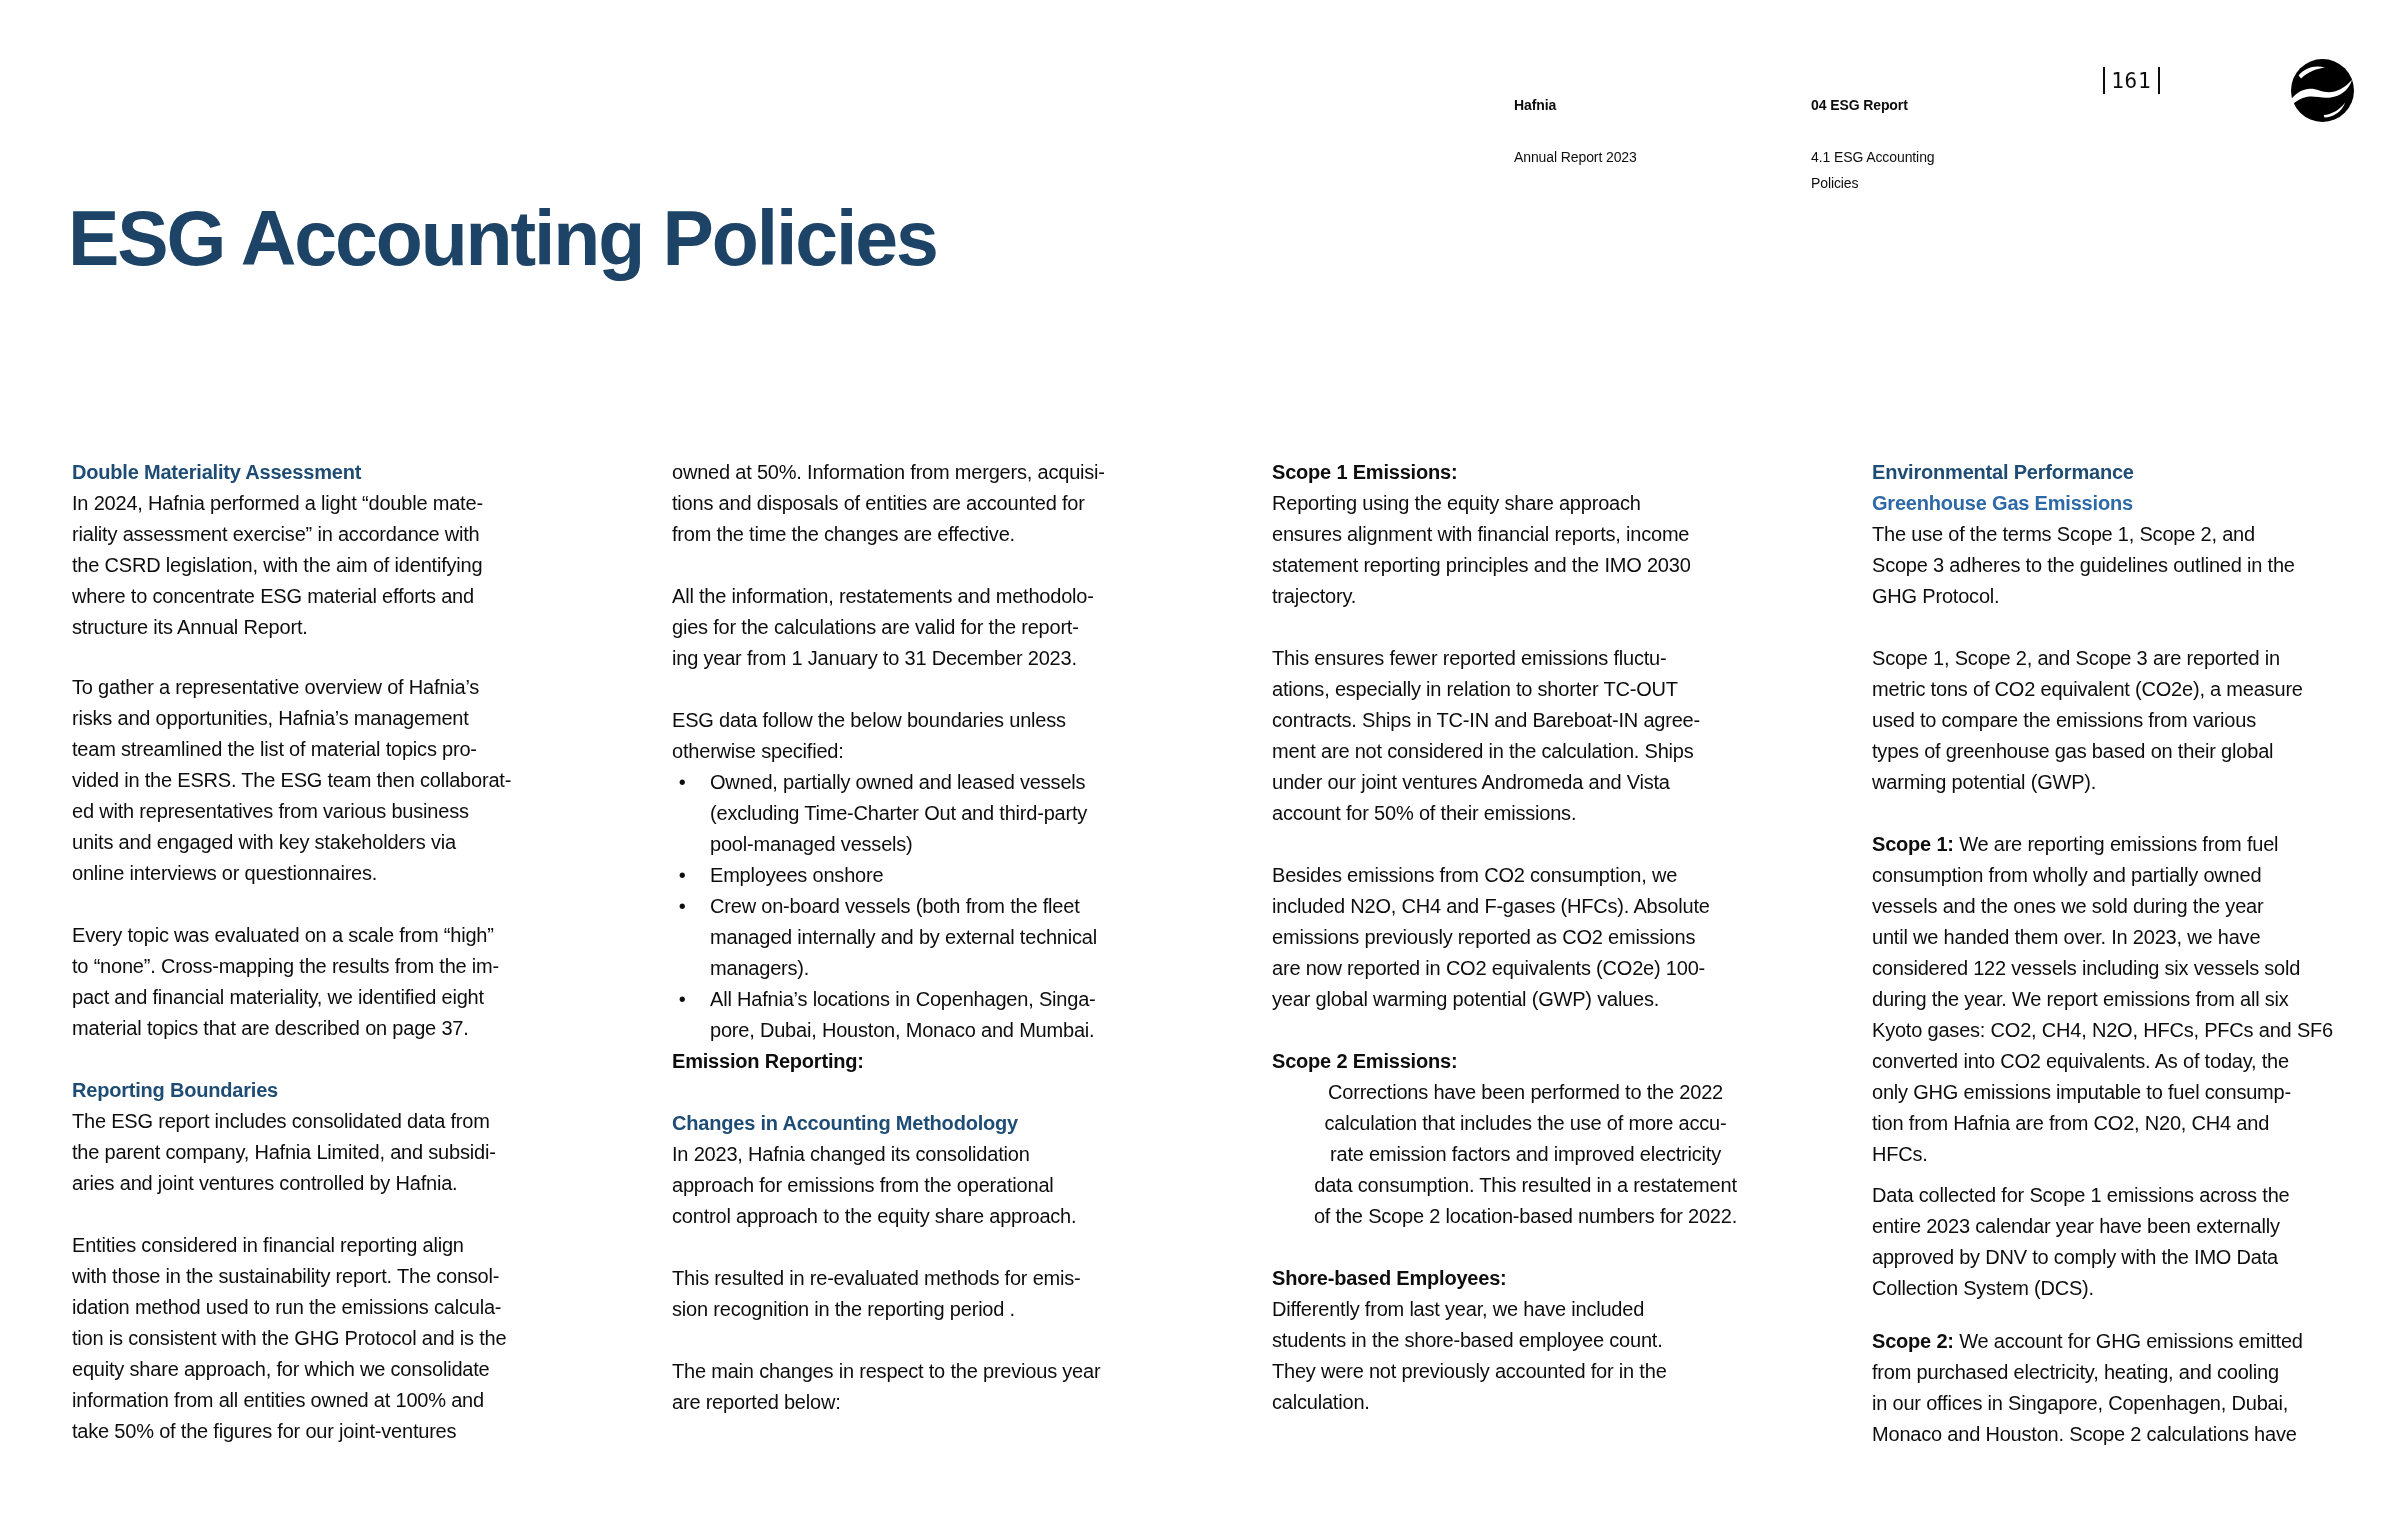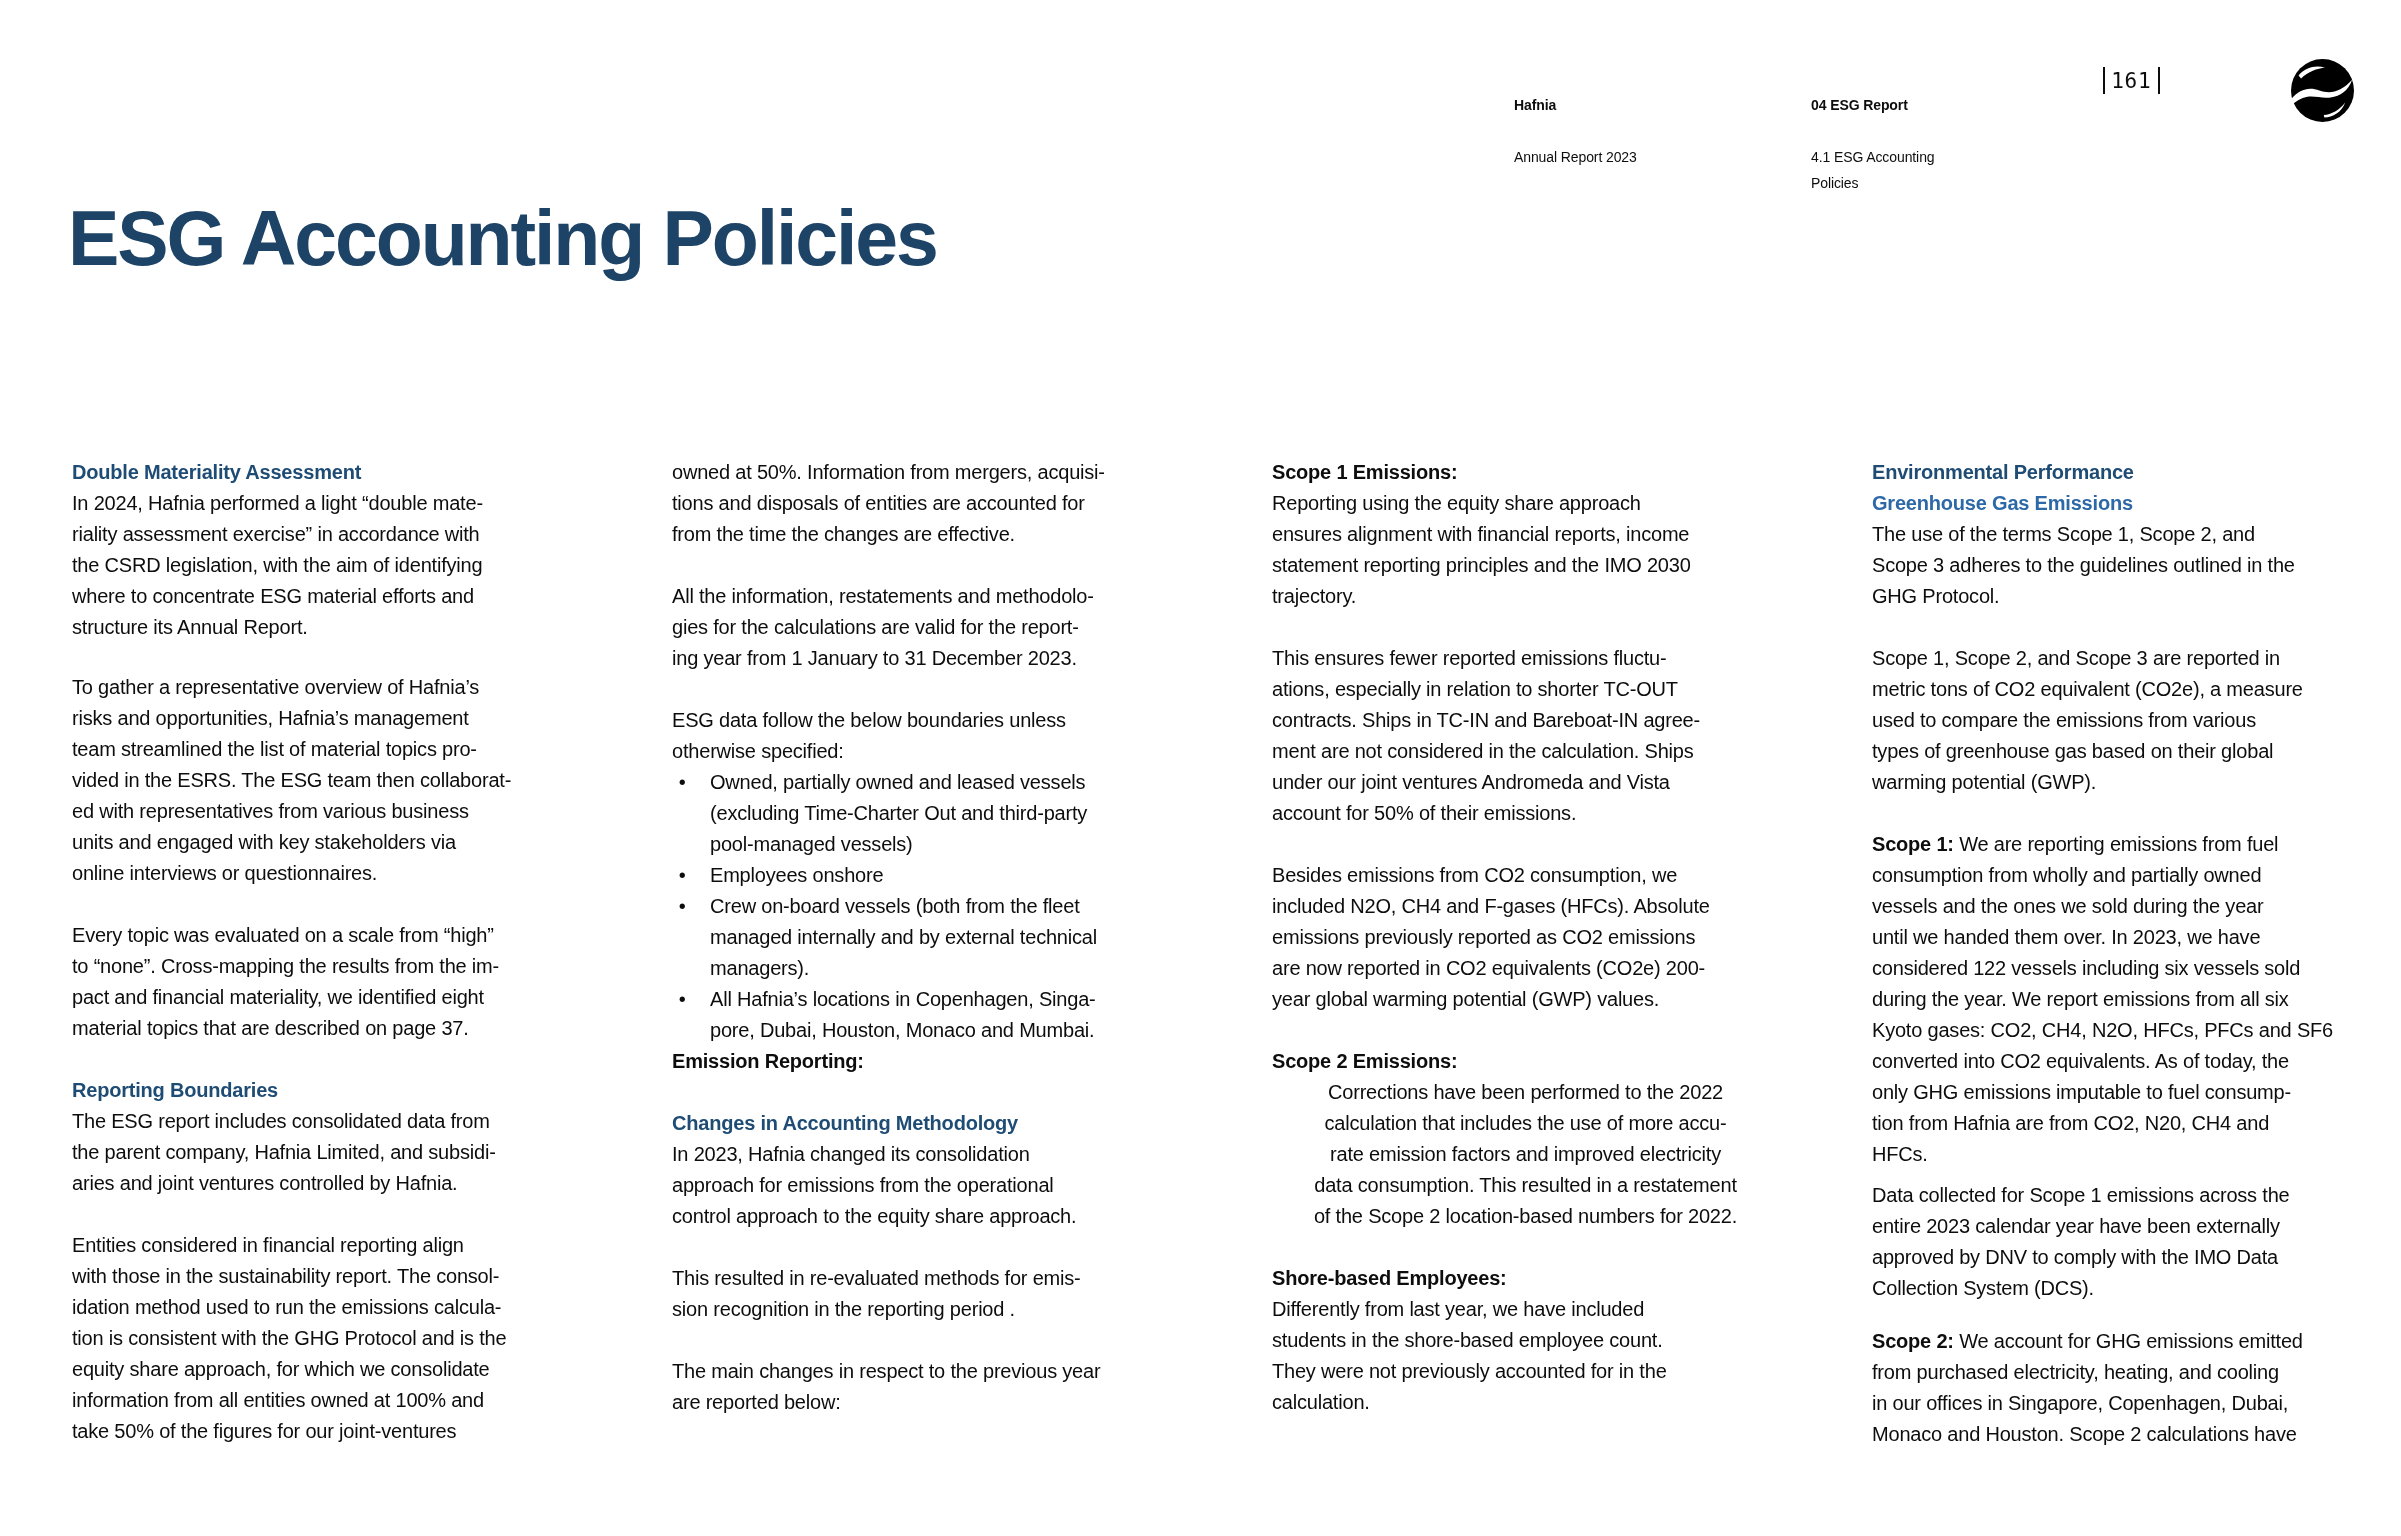--- a/index.html
+++ b/index.html
@@ -134,21 +134,21 @@
 trajectory.</div>
         <div class="blk para" style="margin-top: 31px;">This ensures fewer reported emissions fluctu-
 ations, especially in relation to shorter TC-OUT
 contracts. Ships in TC-IN and Bareboat-IN agree-
 ment are not considered in the calculation. Ships
 under our joint ventures Andromeda and Vista
 account for 50% of their emissions.</div>
         <div class="blk para" style="margin-top: 31px;">Besides emissions from CO2 consumption, we
 included N2O, CH4 and F-gases (HFCs). Absolute
 emissions previously reported as CO2 emissions
-are now reported in CO2 equivalents (CO2e) 200-
+are now reported in CO2 equivalents (CO2e) 100-
 year global warming potential (GWP) values.</div>
         <div class="blk label" style="margin-top: 31px;">Scope 2 Emissions:</div>
         <div class="blk para" style="margin-top: 0px; text-align: center;">Corrections have been performed to the 2022
 calculation that includes the use of more accu-
 rate emission factors and improved electricity
 data consumption. This resulted in a restatement
 of the Scope 2 location-based numbers for 2022.</div>
         <div class="blk label" style="margin-top: 31px;">Shore-based Employees:</div>
         <div class="blk para" style="margin-top: 0px;">Differently from last year, we have included
 students in the shore-based employee count.

